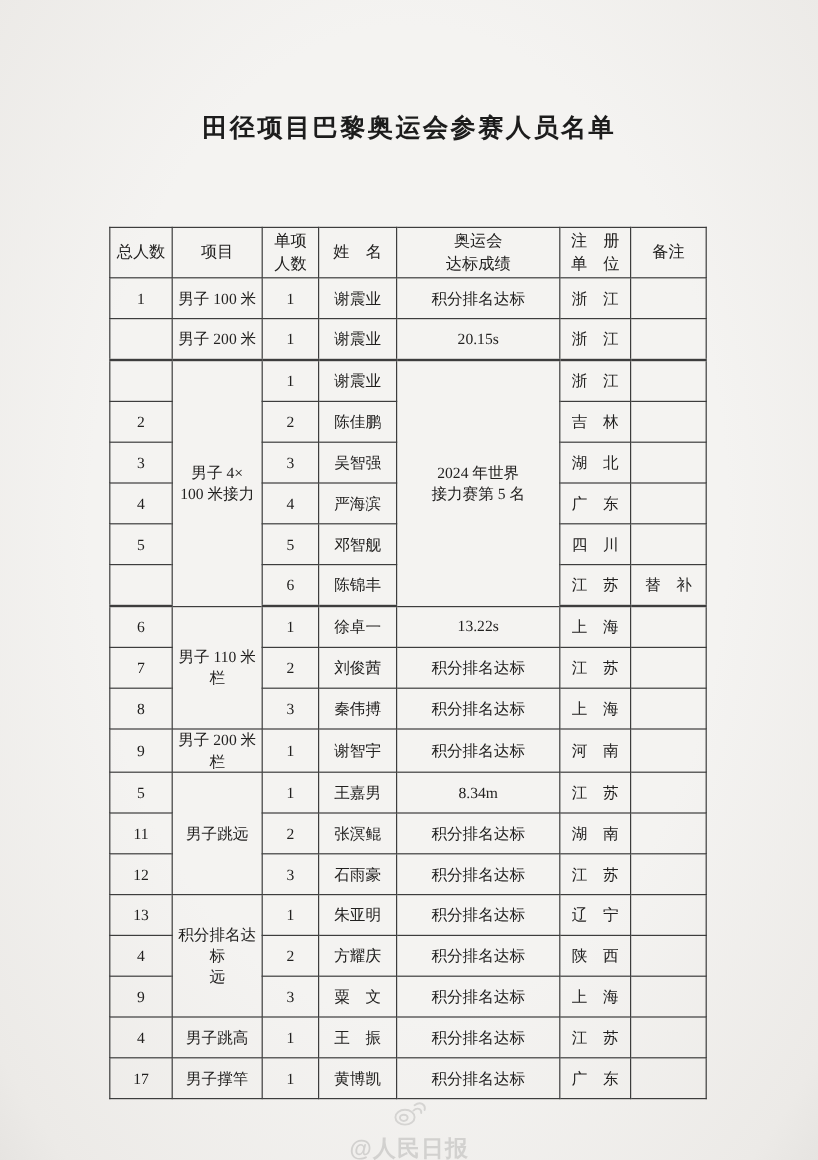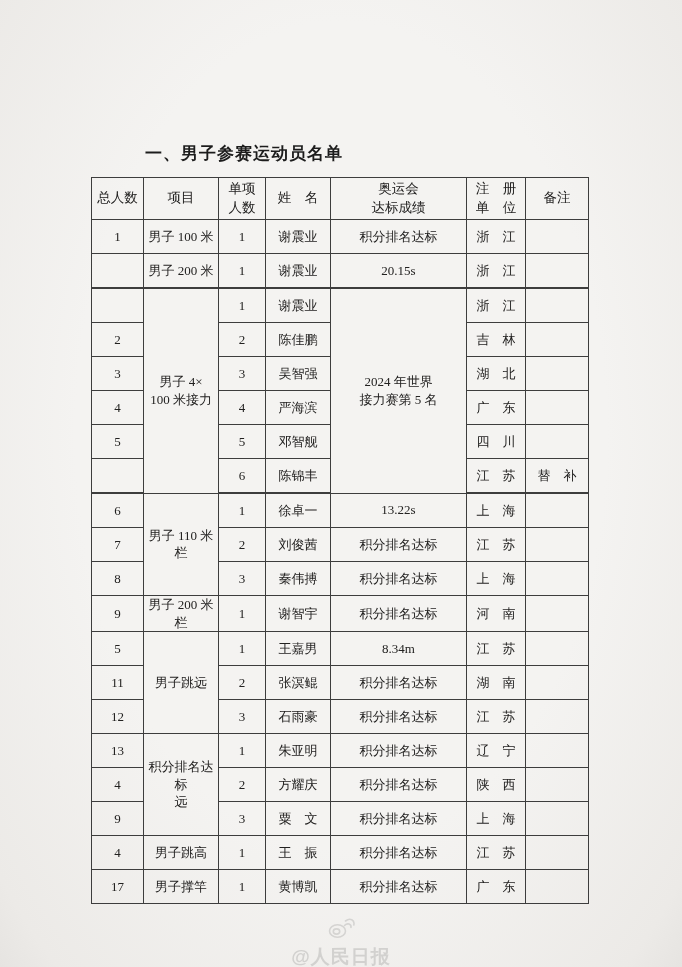--- a/index.html
+++ b/index.html
@@ -27,21 +27,21 @@
     position: absolute;
     top: 142px; left: 145px;
     margin: 0;
     font-family: "Liberation Sans", "DejaVu Sans", sans-serif;
     font-size: 17px; font-weight: 700;
     letter-spacing: 1px;
     color: #1c1c1c;
   }
   table.roster {
     position: absolute;
-    top: 177px; left: 91px;
+    top: 189px; left: 91px;
     width: 497px;
     border-collapse: collapse;
     table-layout: fixed;
   }
   .roster th, .roster td {
     border: 1px solid #3d3d3d;
     text-align: center;
     vertical-align: middle;
     padding: 0 2px;
     white-space: pre-line;
@@ -72,22 +72,22 @@
     letter-spacing: 1px;
     flex-direction: column;
   }
   .watermark svg { display: block; opacity: 0.9; }
 </style>
 </head>
 <body>
 
 <div class="page">
 
-
-  <h2 class="section-heading">一、男子参赛运动员名单</h2>
+  <h1 class="doc-title">田径项目巴黎奥运会参赛人员名单</h1>
+
 
   <table class="roster">
     <colgroup>
       <col style="width:52px">
       <col style="width:75px">
       <col style="width:47px">
       <col style="width:65px">
       <col style="width:136px">
       <col style="width:59px">
       <col style="width:63px">

